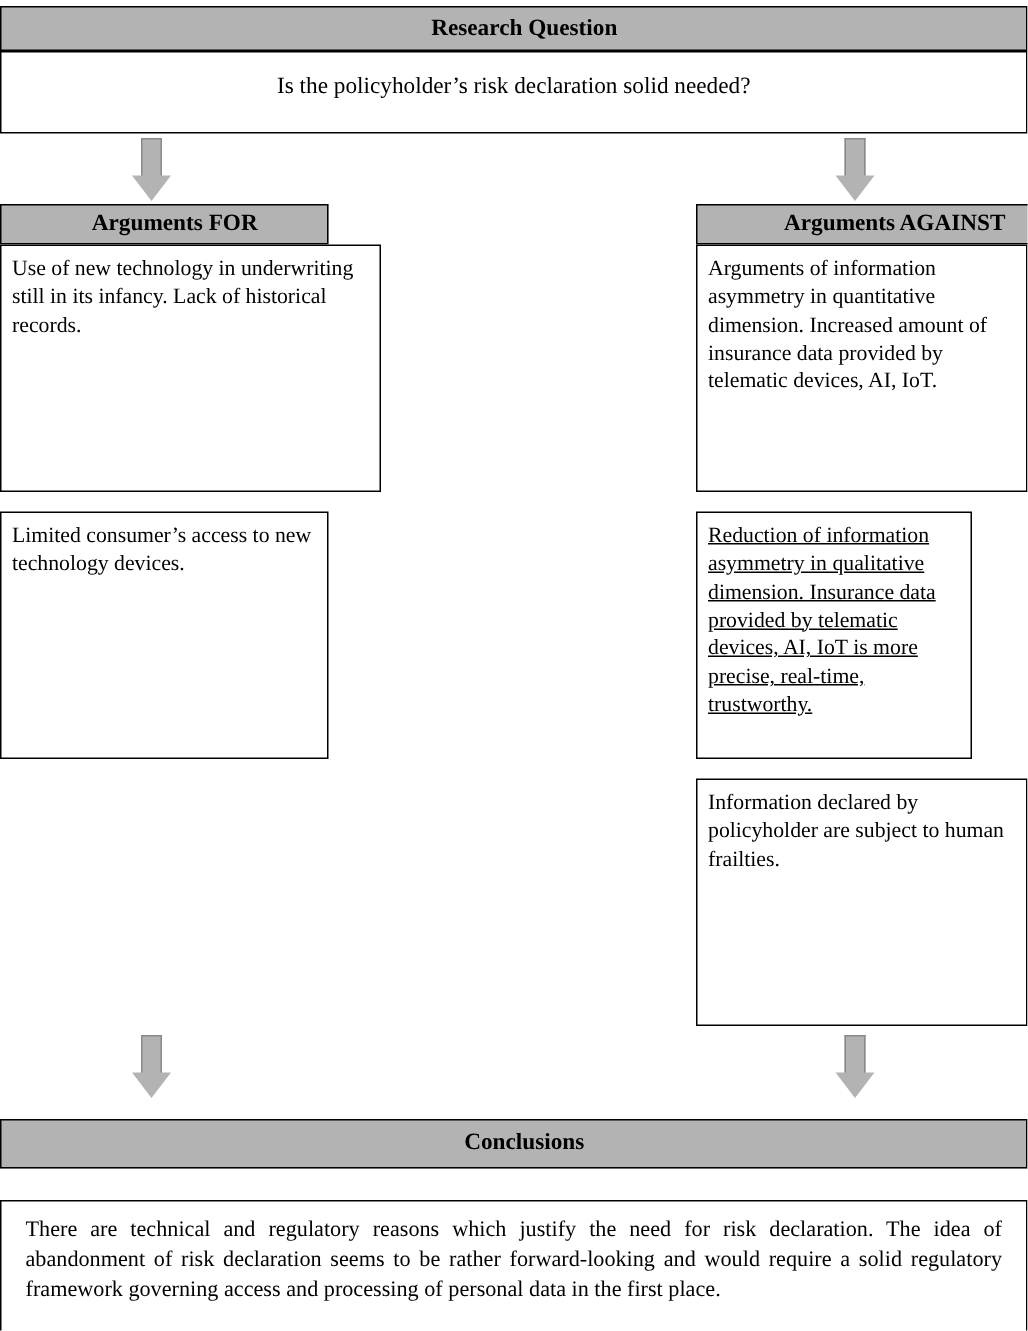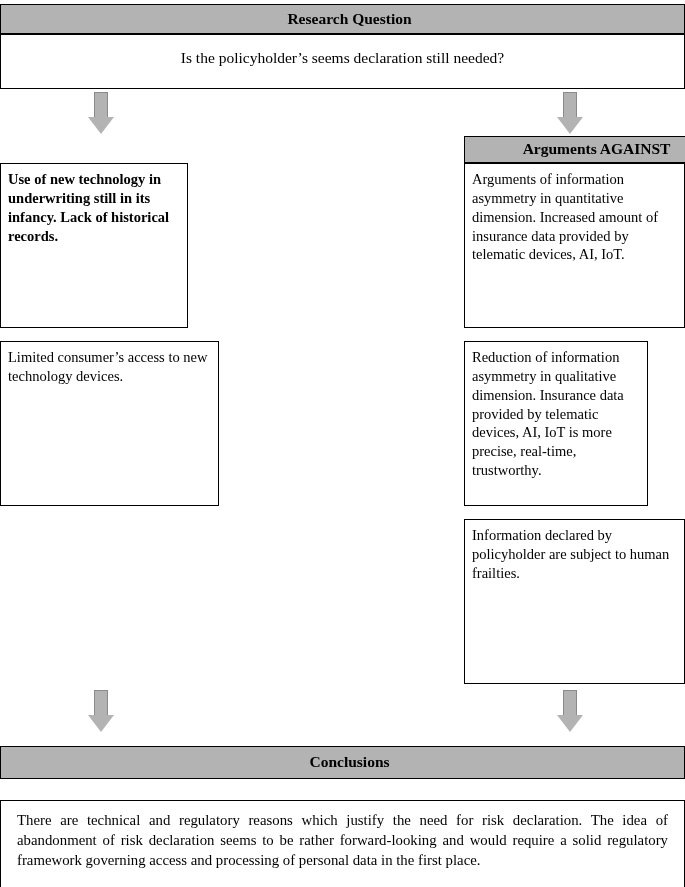--- a/index.html
+++ b/index.html
@@ -86,54 +86,55 @@
   #research-header { left: 0px;  top: 4px;   width: 685px; height: 30px; }
   #research-box    { left: 0px;  top: 34px;  width: 685px; height: 55px;
                      text-align: center; font-size: 15.5px; padding-top: 13px; }
 
   #arrow-left-top   { left: 88px;  top: 92px; }
   #arrow-right-top  { left: 557px; top: 92px; }
 
   #for-header     { left: 0px;   top: 136px; width: 219px; height: 27px; }
   #against-header { left: 464px; top: 136px; width: 251px; height: 27px; }
 
-  #for-1     { left: 0px;   top: 163px; width: 188px; height: 165px; font-weight: bold; }
+  #for-1     { left: 0px;   top: 163px; width: 254px; height: 165px; }
   #for-2     { left: 0px;   top: 341px; width: 219px; height: 165px; }
   #for-3     { left: 0px;   top: 519px; width: 219px; height: 165px; }
 
   #against-1 { left: 464px; top: 163px; width: 221px; height: 165px; }
-  #against-2 { left: 464px; top: 341px; width: 184px; height: 165px; }
+  #against-2 { left: 464px; top: 341px; width: 184px; height: 165px; text-decoration: underline; }
   #against-3 { left: 464px; top: 519px; width: 221px; height: 165px; }
 
   #arrow-left-bottom  { left: 88px;  top: 690px; }
   #arrow-right-bottom { left: 557px; top: 690px; }
 
   #conclusions-header { left: 0px; top: 746px; width: 685px; height: 33px; }
   #conclusions-box    { left: 0px; top: 800px; width: 685px; height: 104px;
                         padding: 10px 16px 10px 16px;
                         text-align: justify; font-size: 14.8px; line-height: 1.35; }
 </style>
 </head>
 <body>
 
 <div class="canvas">
 
   <div class="hdr" id="research-header">Research Question</div>
 
-  <div class="box body-text" id="research-box">Is the policyholder’s seems declaration still needed?</div>
+  <div class="box body-text" id="research-box">Is the policyholder’s risk declaration solid needed?</div>
 
   <div class="arrow" id="arrow-left-top">
     <div class="shaft"></div>
     <div class="head"></div>
   </div>
   <div class="arrow" id="arrow-right-top">
     <div class="shaft"></div>
     <div class="head"></div>
   </div>
 
+  <div class="hdr" id="for-header">Arguments FOR</div>
 
   <div class="hdr" id="against-header">Arguments AGAINST</div>
 
   <div class="body-text" id="for-1">Use of new technology in underwriting still in its infancy. Lack of historical records.</div>
   <div class="body-text" id="for-2">Limited consumer’s access to new technology devices.</div>
 
   <div class="body-text" id="against-1">Arguments of information asymmetry in quantitative dimension. Increased amount of insurance data provided by telematic devices, AI, IoT.</div>
   <div class="body-text" id="against-2">Reduction of information asymmetry in qualitative dimension. Insurance data provided by telematic devices, AI, IoT is more precise, real-time, trustworthy.</div>
   <div class="body-text" id="against-3">Information declared by policyholder are subject to human frailties.</div>
 

